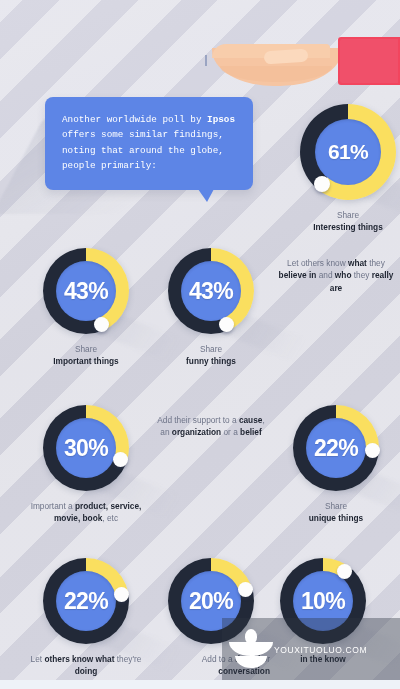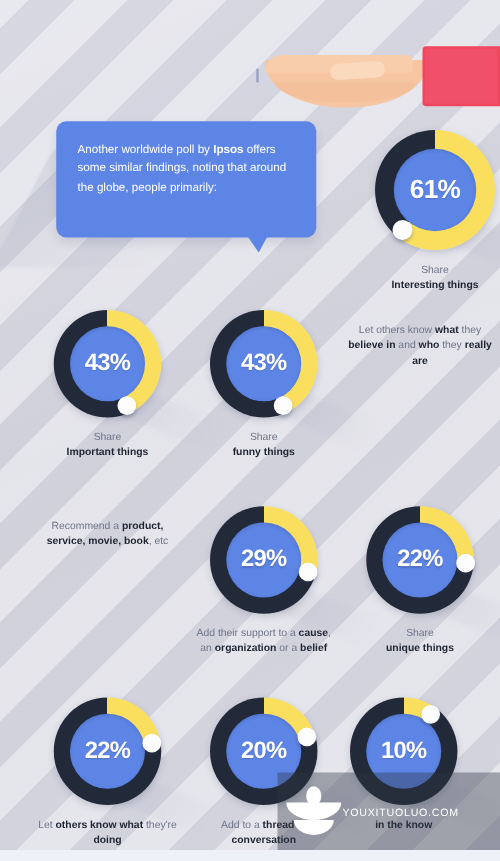--- a/index.html
+++ b/index.html
@@ -111,20 +111,21 @@
     border-radius: 8px;
     filter: blur(1px);
   }
   .bubble {
     position: absolute; left: 45px; top: 97px;
     width: 208px; height: 93px;
     background: #5d85e6;
     border-radius: 8px;
     box-shadow: 0 4px 8px rgba(60,70,100,0.13);
     padding: 15px 16px 0 17px;
+    font-family: Liberation Mono, monospace;
   }
   .bubble p {
     color: #ffffff;
     font-size: 9.3px;
     line-height: 15.4px;
     font-weight: 400;
   }
   .bubble p b { font-weight: 800; }
   .bubble-tail {
     position: absolute; left: 198px; top: 189px;
@@ -172,21 +173,21 @@
     border-radius: 50%;
     background: #5d85e6;
     box-shadow: inset 0 1px 3px rgba(30,40,70,0.18);
   }
   .ring-inner.lg { inset: 15px; }
   .pct {
     position: absolute; inset: 0;
     display: flex; align-items: center; justify-content: center;
     color: #ffffff;
     font-weight: 800;
-    font-size: 19px;
+    font-size: 23px;
     letter-spacing: -0.6px;
     text-shadow: 0 1px 1px rgba(40,50,80,0.22);
   }
   .pct.lg { font-size: 21px; }
   .knob {
     position: absolute;
     width: 15px; height: 15px;
     border-radius: 50%;
     background: #fdfdfd;
     box-shadow: 0 2px 3px rgba(50,58,90,0.32);
@@ -296,31 +297,31 @@
         <div class="ring-inner"></div>
         <div class="pct">43%</div>
         <div class="knob" style="left: 51.0409px; top: 68.5262px;"></div>
       </div>
       <div class="caption"><span class="reg">Share</span><br><span class="bold">funny things</span></div>
     </div>
     <div class="donut-cell" style="left: 272px; top: 248px;">
       <div class="caption"><span class="reg">Let others know </span><span class="bold">what</span><span class="reg"> they </span><span class="bold">believe in</span><span class="reg"> and </span><span class="bold">who</span><span class="reg"> they </span><span class="bold">really are</span></div>
     </div>
     <div class="donut-cell" style="left: 22px; top: 405px;">
-      <div class="caption"><span class="reg">Recommend a </span><span class="bold">product, service, movie, book</span><span class="reg">, etc</span></div>
+      <div class="donut-wrap">
+        <div class="donut-cast"></div>
+        <div class="donut-shadow"></div>
+        <div class="ring" style="background: conic-gradient(rgb(250, 223, 95) 0deg, rgb(250, 223, 95) 108deg, rgb(34, 41, 56) 108deg, rgb(34, 41, 56) 360deg);"></div>
+        <div class="ring-inner"></div>
+        <div class="pct">30%</div>
+        <div class="knob" style="left: 70.2136px; top: 46.7791px;"></div>
+      </div>
+      <div class="caption"><span class="reg">Important a </span><span class="bold">product, service, movie, book</span><span class="reg">, etc</span></div>
     </div>
     <div class="donut-cell" style="left: 147px; top: 405px;">
-      <div class="donut-wrap">
-        <div class="donut-cast"></div>
-        <div class="donut-shadow"></div>
-        <div class="ring" style="background: conic-gradient(rgb(250, 223, 95) 0deg, rgb(250, 223, 95) 104.4deg, rgb(34, 41, 56) 104.4deg, rgb(34, 41, 56) 360deg);"></div>
-        <div class="ring-inner"></div>
-        <div class="pct">29%</div>
-        <div class="knob" style="left: 70.8533px; top: 44.5772px;"></div>
-      </div>
       <div class="caption"><span class="reg">Add their support to a </span><span class="bold">cause</span><span class="reg">, an </span><span class="bold">organization</span><span class="reg"> or a </span><span class="bold">belief</span></div>
     </div>
     <div class="donut-cell" style="left: 272px; top: 405px;">
       <div class="donut-wrap">
         <div class="donut-cast"></div>
         <div class="donut-shadow"></div>
         <div class="ring" style="background: conic-gradient(rgb(250, 223, 95) 0deg, rgb(250, 223, 95) 93.6deg, rgb(34, 41, 56) 93.6deg, rgb(34, 41, 56) 360deg);"></div>
         <div class="ring-inner"></div>
         <div class="pct">22%</div>
         <div class="knob" style="left: 71.928px; top: 37.7919px;"></div>
@@ -331,21 +332,21 @@
       <div class="donut-wrap">
         <div class="donut-cast"></div>
         <div class="donut-shadow"></div>
         <div class="ring" style="background: conic-gradient(rgb(250, 223, 95) 0deg, rgb(250, 223, 95) 79.2deg, rgb(34, 41, 56) 79.2deg, rgb(34, 41, 56) 360deg);"></div>
         <div class="ring-inner"></div>
         <div class="pct">22%</div>
         <div class="knob" style="left: 71.3535px; top: 28.6606px;"></div>
       </div>
       <div class="caption"><span class="reg">Let </span><span class="bold">others know what</span><span class="reg"> they're </span><span class="bold">doing</span></div>
     </div>
-    <div class="donut-cell" style="left: 147px; top: 558px;">
+    <div class="donut-cell" style="left: 147px; top: 558px; text-align: right;">
       <div class="donut-wrap">
         <div class="donut-cast"></div>
         <div class="donut-shadow"></div>
         <div class="ring" style="background: conic-gradient(rgb(250, 223, 95) 0deg, rgb(250, 223, 95) 72deg, rgb(34, 41, 56) 72deg, rgb(34, 41, 56) 360deg);"></div>
         <div class="ring-inner"></div>
         <div class="pct">20%</div>
         <div class="knob" style="left: 70.2136px; top: 24.2209px;"></div>
       </div>
       <div class="caption"><span class="reg">Add to a </span><span class="bold">thread</span><span class="reg"> or </span><span class="bold">conversation</span></div>
     </div>

